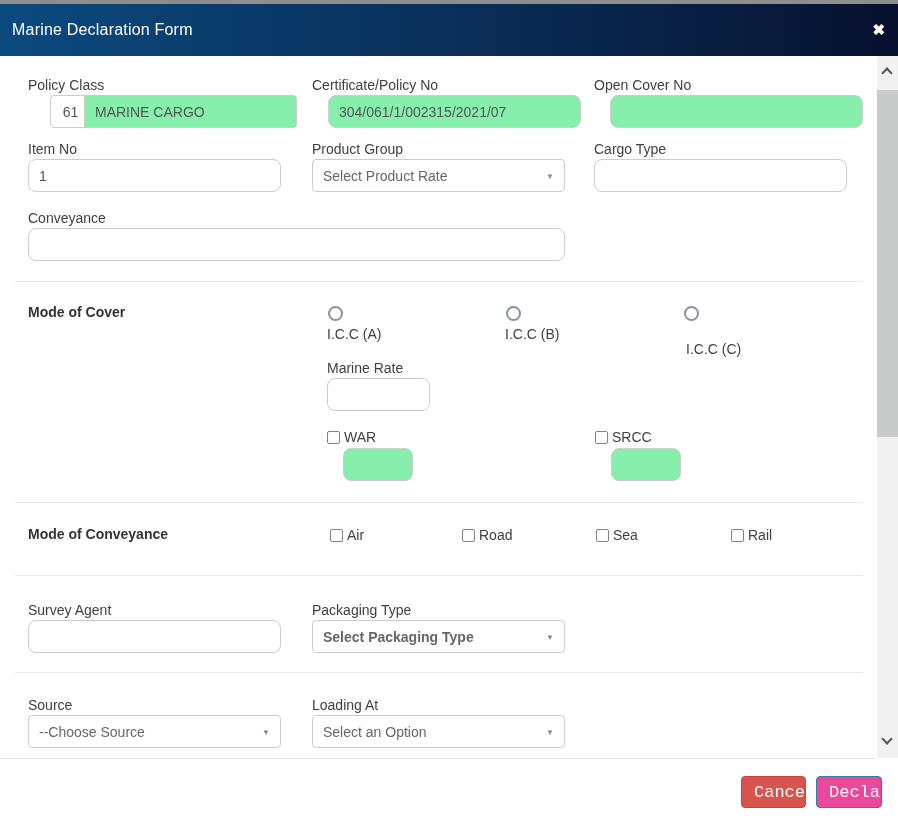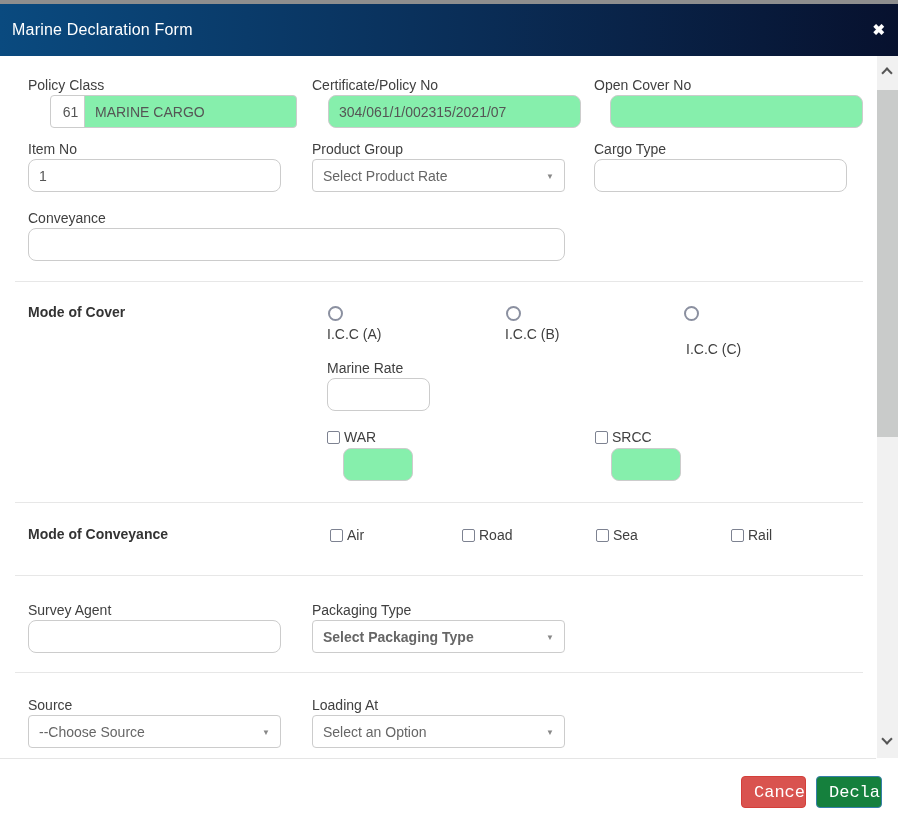--- a/index.html
+++ b/index.html
@@ -43,21 +43,21 @@
   .cbrow { position:absolute; display:flex; align-items:center; font-size:14px; color:#404040; }
   .cb {
     width:13px; height:13px; border:1.5px solid #7d8291; border-radius:2px; background:#fff;
     margin-right:4px; cursor:pointer; flex:none;
   }
   .btn {
     position:absolute; height:32px; border:none; border-radius:4px; color:#fff;
     font-family:Liberation Mono, monospace; font-size:17px; cursor:pointer; padding:0 12px;
   }
   .btn-cancel { background:#d9534f; border:1px solid #d43f3a; }
-  .btn-declare { background:#15803d; border:1px solid #367fa9; }
+  .btn-declare { background:#ec4899; border:1px solid #367fa9; }
   .footer-sep { position:absolute; left:0; top:758px; width:876px; height:1px; background:#e5e5e5; }
   .scrollbar { position:absolute; left:877px; top:56px; width:21px; height:702px; background:#f1f1f1; }
   .sb-btn { position:absolute; left:0; width:21px; height:24px; background:#f1f1f1; cursor:pointer; }
   .sb-up { top:4px; } .sb-down { bottom:4px; }
   .chev { position:absolute; left:6px; width:8px; height:8px; border:solid #555; border-width:0 2px 2px 0; }
   .chev-up { top:9px; transform:rotate(-135deg); }
   .chev-down { top:5px; transform:rotate(45deg); }
   .sb-thumb { position:absolute; left:0; top:34px; width:21px; height:347px; background:#c9cbca; cursor:grab; }
 </style>
 </head>

